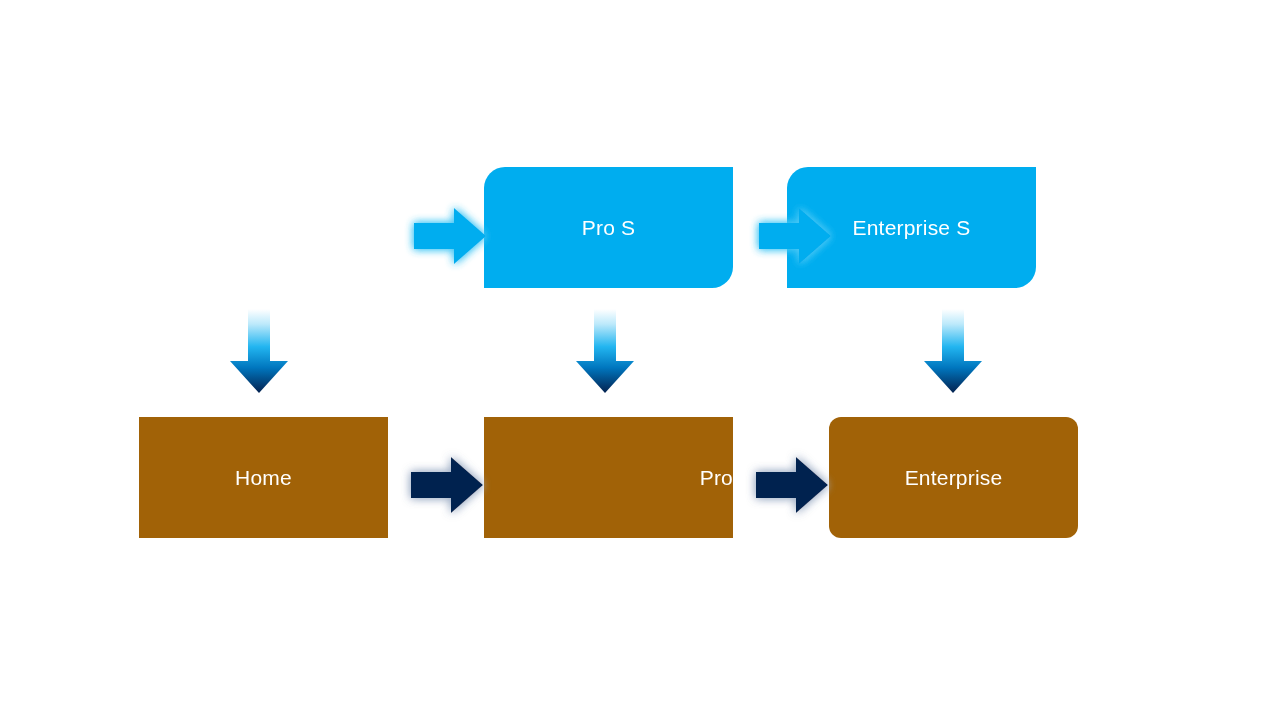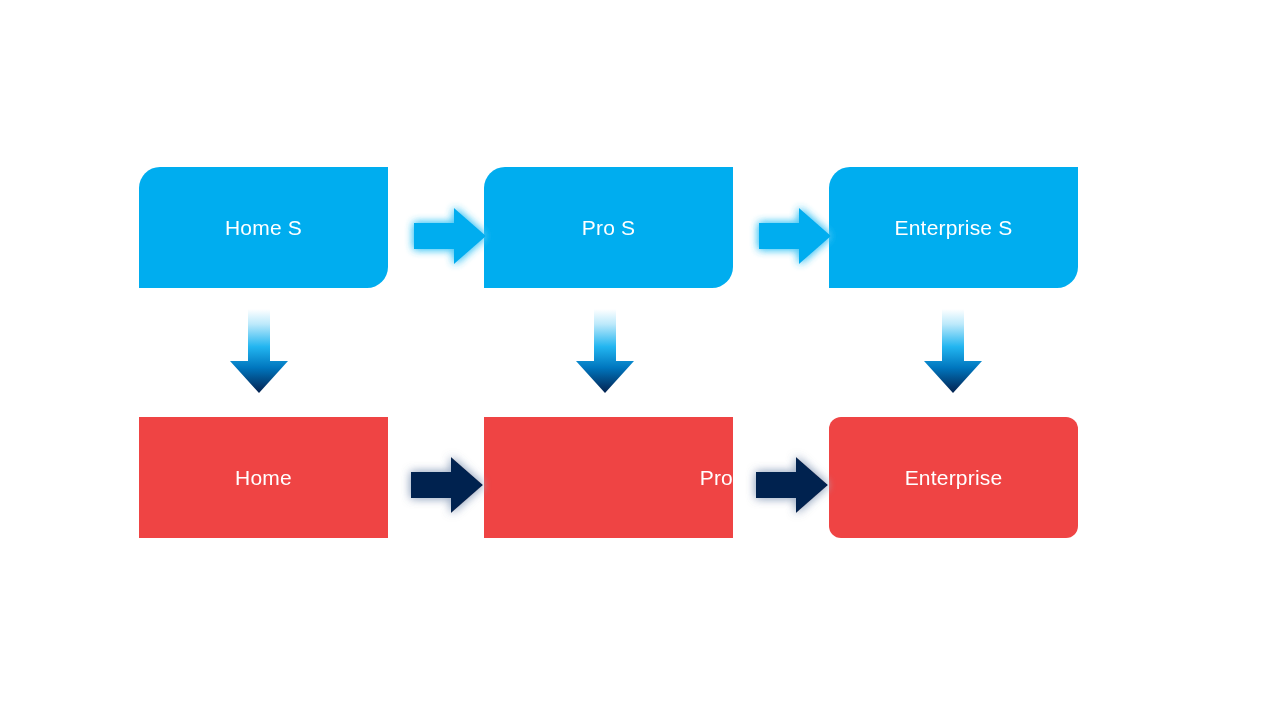--- a/index.html
+++ b/index.html
@@ -41,21 +41,21 @@
   .node-top {
     width: 249px;
     height: 121px;
     background: #00ADEF;
     border-radius: 21px 0 21px 0;
   }
 
   .node-bottom {
     width: 249px;
     height: 121px;
-    background: #ef4444;
+    background: #a16207;
     border-radius: 0;
   }
 
   .node-label {
     display: block;
     text-align: center;
     pointer-events: none;
   }
 
   
@@ -71,29 +71,26 @@
   
   .arrow-right-top  { width: 92px; height: 66px; }
   .arrow-right-bot  { width: 92px; height: 70px; }
   .arrow-down       { width: 74px; height: 96px; }
 </style>
 </head>
 <body>
 
 <div id="canvas">
 
-  <div class="node node-top" style="left:139px; top:167px;">
-    <span class="node-label">Home S</span>
-  </div>
 
   <div class="node node-top" style="left:484px; top:167px;">
     <span class="node-label">Pro S</span>
   </div>
 
-  <div class="node node-top" style="left:829px; top:167px;">
+  <div class="node node-top" style="left:787px; top:167px;">
     <span class="node-label">Enterprise S</span>
   </div>
 
   <div class="arrow arrow-right-top" style="left:410px; top:203px;">
     <svg width="92" height="66" viewBox="0 0 92 66">
       <defs>
         <filter id="glowCyanA" x="-60%" y="-60%" width="220%" height="220%">
           <feGaussianBlur stdDeviation="4" result="b"></feGaussianBlur>
           <feFlood flood-color="#49C8F5" flood-opacity="0.95" result="c"></feFlood>
           <feComposite in="c" in2="b" operator="in" result="g"></feComposite>

